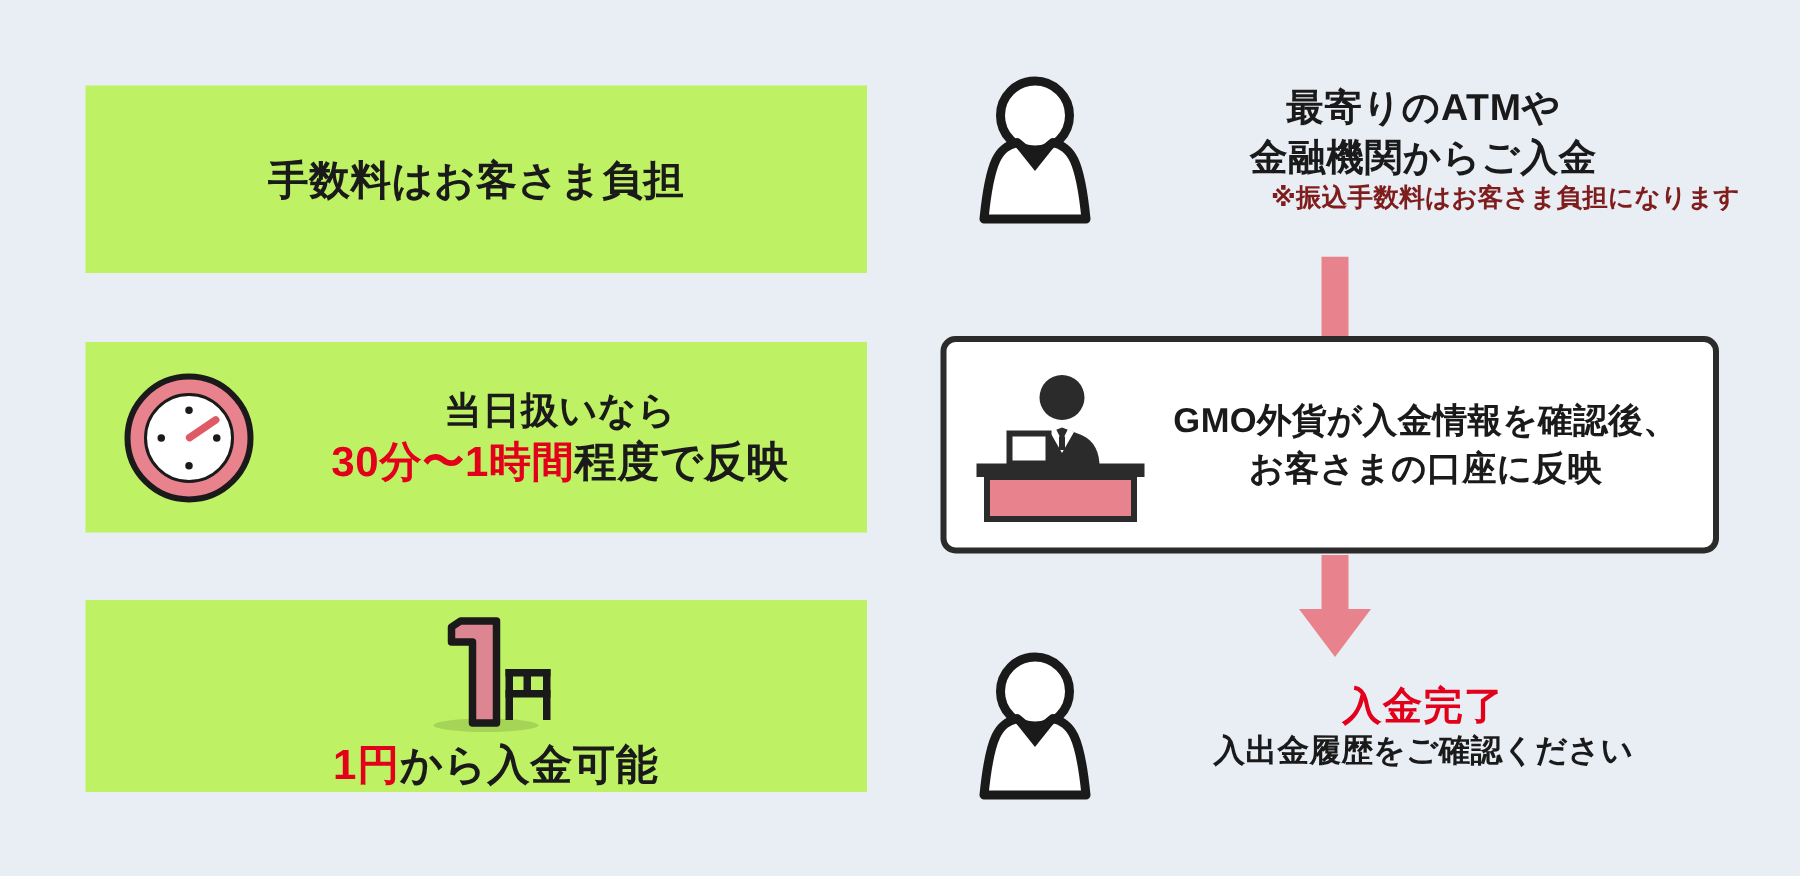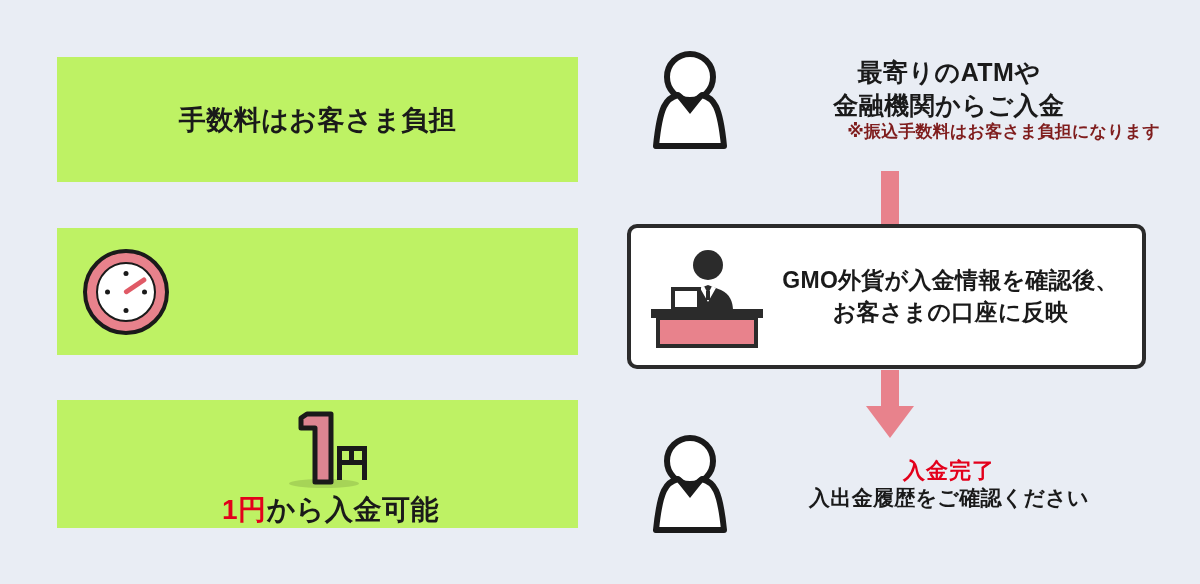--- a/index.html
+++ b/index.html
@@ -68,21 +68,21 @@
   .flow{position:absolute;left:620px;top:40px;width:540px;height:510px;}
 
   .step{display:flex;align-items:center;}
   .step.s1{position:absolute;left:28px;top:8px;width:512px;}
   .step.s3{position:absolute;left:28px;top:392px;width:512px;}
 
   .person{flex:0 0 84px;width:84px;height:104px;position:relative;}
   .step-text{flex:1;text-align:center;line-height:1.3;padding-left:6px;}
   .t-main{font-size:25px;font-weight:bold;color:#1a1a1a;letter-spacing:.5px;}
   .t-note{font-size:17px;font-weight:bold;color:#7f1d1d;letter-spacing:.2px;text-align:right;}
-  .t-done{font-size:22px;font-weight:bold;color:#e3001b;letter-spacing:1px;line-height:1.25;}
+  .t-done{font-size:26px;font-weight:bold;color:#e3001b;letter-spacing:1px;line-height:1.25;}
   .t-sub{font-size:21px;font-weight:bold;color:#1a1a1a;letter-spacing:.3px;text-align:center;}
 
   
   .arrow{position:absolute;left:238px;width:64px;}
   .arrow.a1{top:131px;height:62px;}
   .arrow.a2{top:330px;height:70px;}
   .arrow svg{display:block;}
 
   
   .step2-box{
@@ -109,20 +109,24 @@
       <div class="clock">
         <div class="ring"></div>
         <div class="face">
           <div class="dot d12"></div>
           <div class="dot d3"></div>
           <div class="dot d6"></div>
           <div class="dot d9"></div>
           <div class="hand"></div>
         </div>
       </div>
+      <div class="card-body">
+        <div class="l1">当日扱いなら</div>
+        <div class="l2"><span class="hl">30分〜1時間</span><span>程度で反映</span></div>
+      </div>
     </div>
 
     <div class="card c3">
       <div class="yen-icon">
         <div class="shadow"></div>
         <svg width="92" height="92" viewBox="0 0 92 92">
 
           <path d="M22 14 L46 14 L46 82 L30 82 L30 28 L16 28 L16 18 Z" fill="#dd8591" stroke="#1a1a1a" stroke-width="5" stroke-linejoin="round"></path>
 
           <g fill="#1a1a1a">

